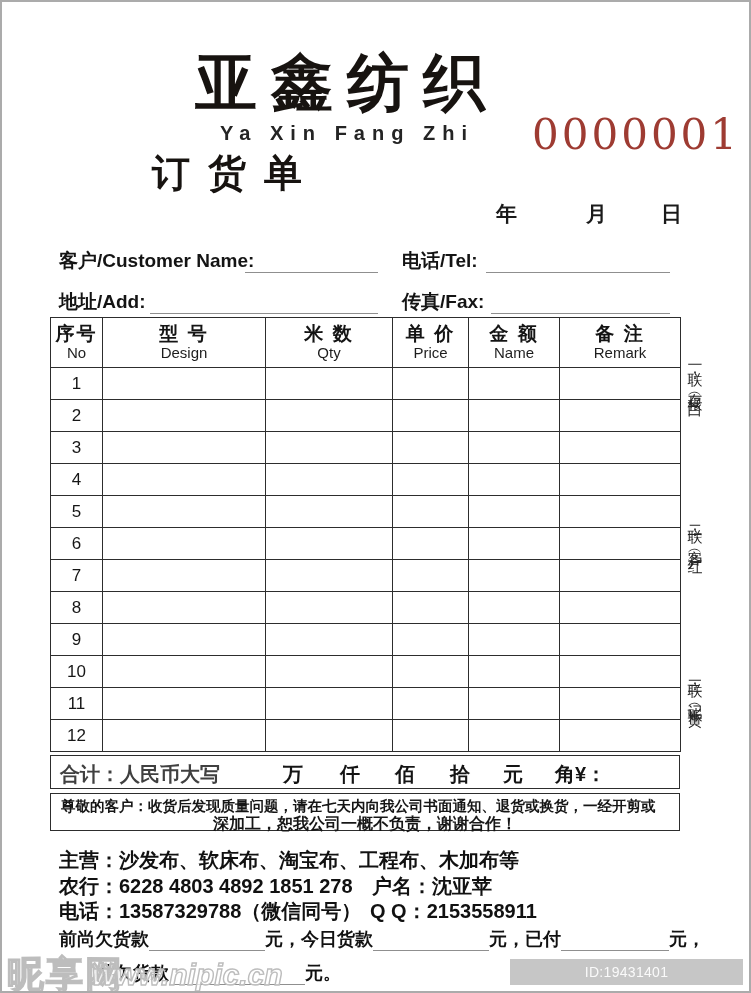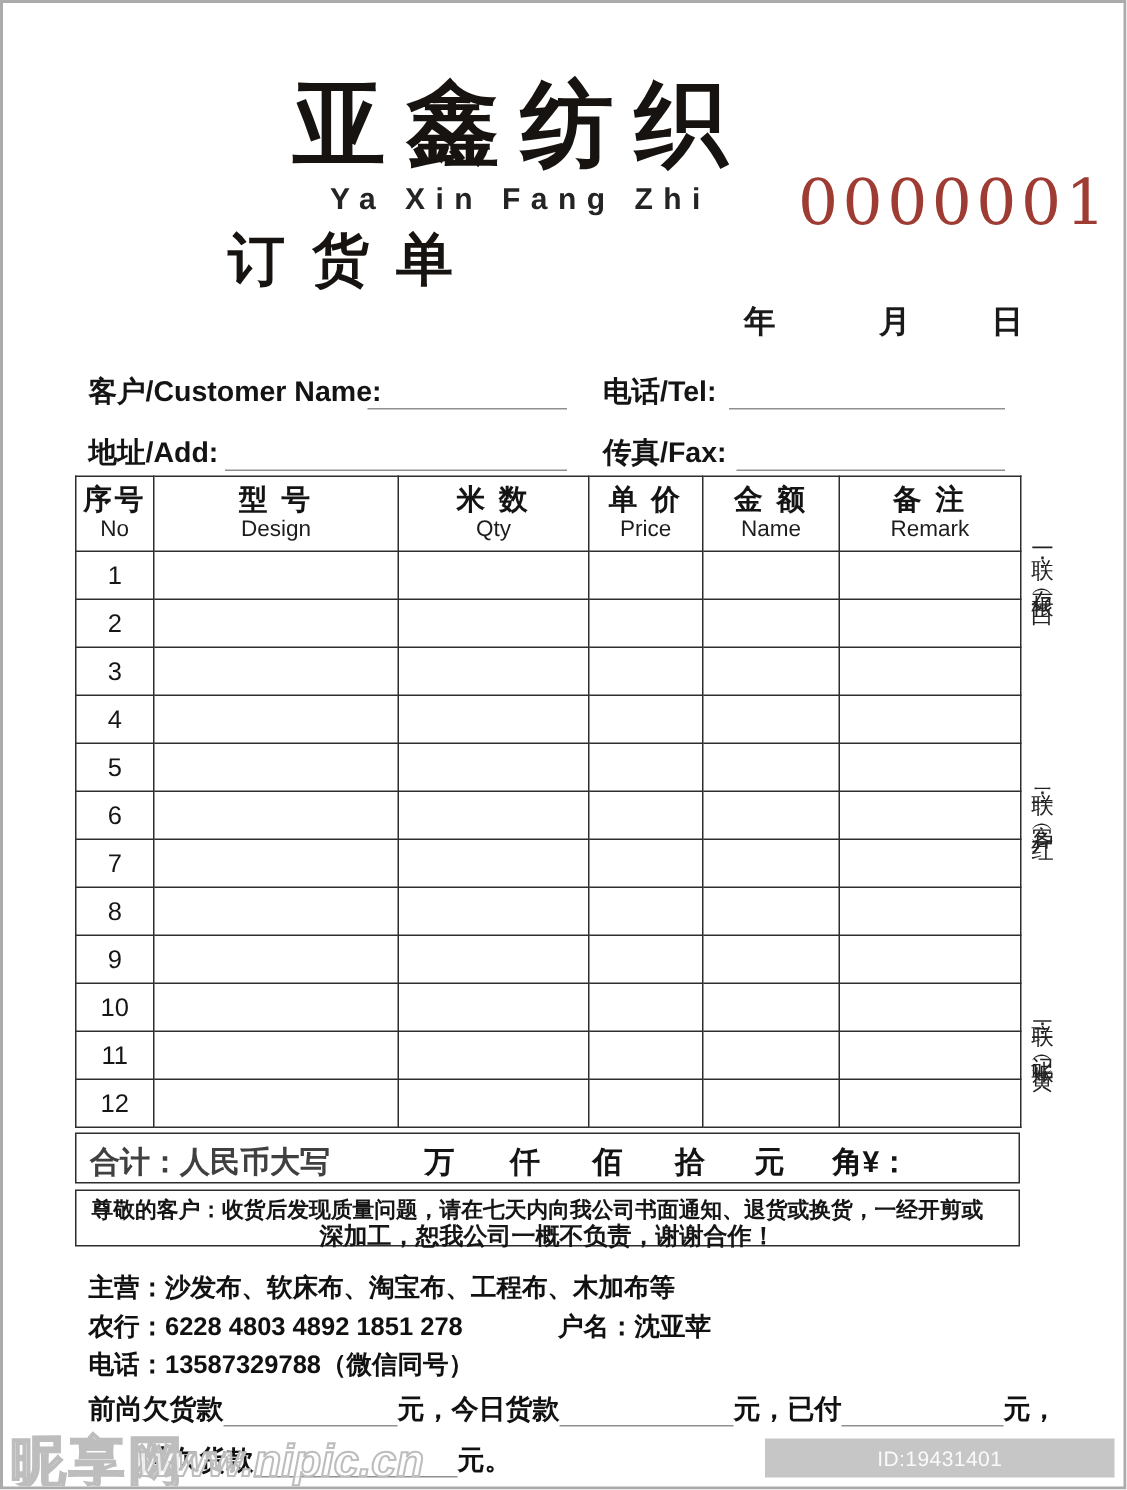--- a/index.html
+++ b/index.html
@@ -70,21 +70,21 @@
   .notice-l2{position:absolute;left:0;top:20px;width:100%;text-align:center;font-size:16px;font-weight:600;color:#161616;}
   
   .copy{
     position:absolute;left:683px;
     writing-mode:vertical-rl;
     font-family:"DejaVu Serif",serif;
     font-size:15px;letter-spacing:3px;color:#232323;
   }
   .copy1{top:355px}.copy2{top:512px}.copy3{top:666px}
   
-  .info{position:absolute;font-size:17px;font-weight:600;color:#111;white-space:nowrap;}
+  .info{position:absolute;font-size:20px;font-weight:600;color:#111;white-space:nowrap;}
   .i-business{left:57px;top:845px}
   .i-bank{left:57px;top:871px}.i-account{left:370px;top:871px}
   .i-phone{left:57px;top:896px}.i-qq{left:368px;top:896px}
   
   .payline{position:absolute;display:flex;align-items:flex-end;font-size:18px;font-weight:600;color:#111;white-space:nowrap;}
   .pay1{left:57px;top:925px}
   .pay2{left:95px;top:959px}
   .pblank{display:inline-block;border-bottom:1px solid #8f8f8f;height:20px;}
   .pb1{width:116px}.pb2{width:116px}.pb3{width:108px}.pb4{width:136px}
   
@@ -279,20 +279,21 @@
   </div>
 
   <div class="copy copy1">一联：存根（白）</div>
   <div class="copy copy2">二联：客户（红）</div>
   <div class="copy copy3">三联：记账（黄）</div>
 
   <div class="info i-business">主营：沙发布、软床布、淘宝布、工程布、木加布等</div>
   <div class="info i-bank">农行：6228 4803 4892 1851 278</div>
   <div class="info i-account">户名：沈亚苹</div>
   <div class="info i-phone">电话：13587329788（微信同号）</div>
+  <div class="info i-qq">Q Q：2153558911</div>
 
   <div class="payline pay1">
     <span>前尚欠货款</span>
     <span class="pblank pb1"></span>
     <span>元，今日货款</span>
     <span class="pblank pb2"></span>
     <span>元，已付</span>
     <span class="pblank pb3"></span>
     <span>元，</span>
   </div>

